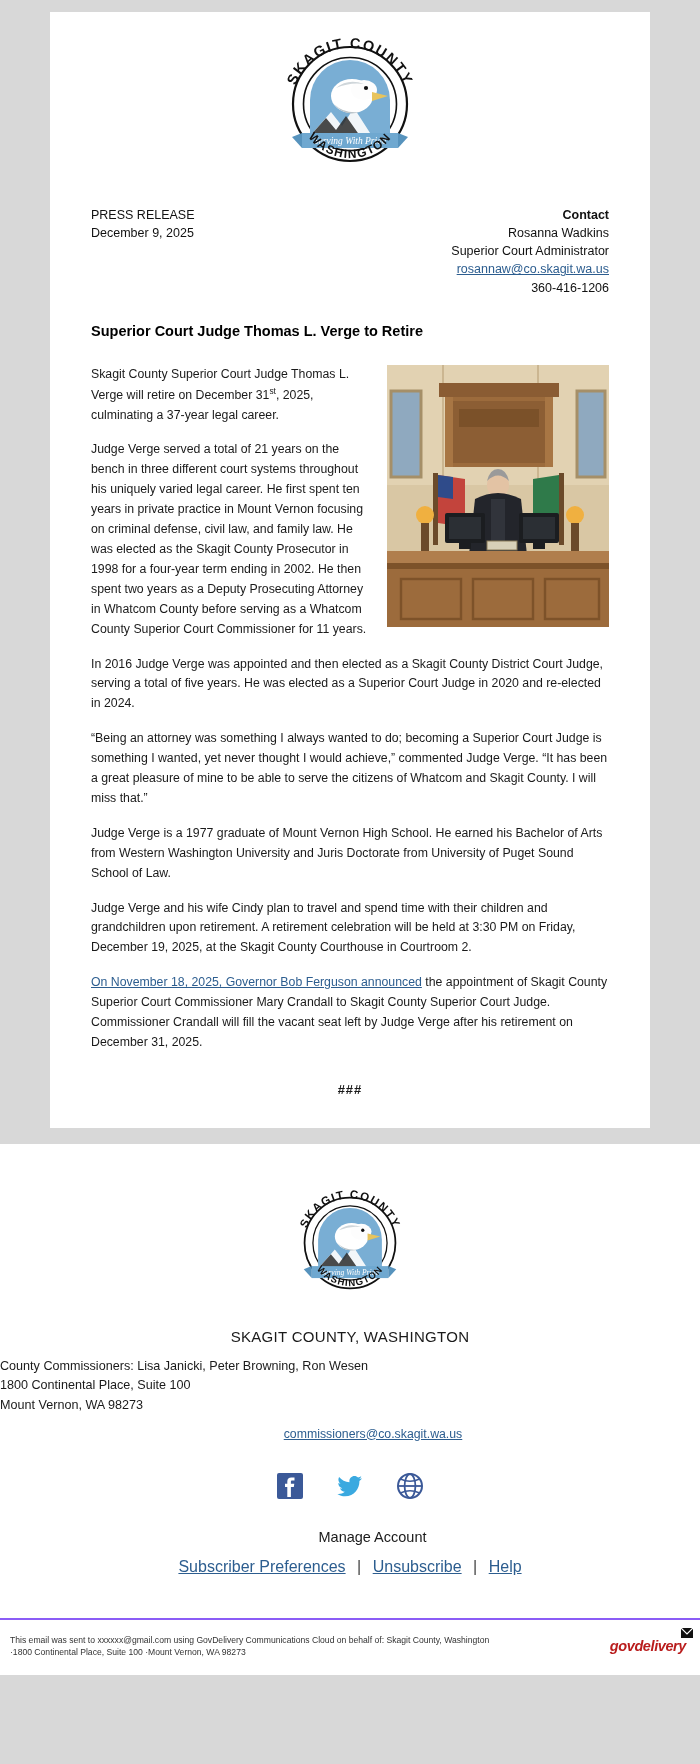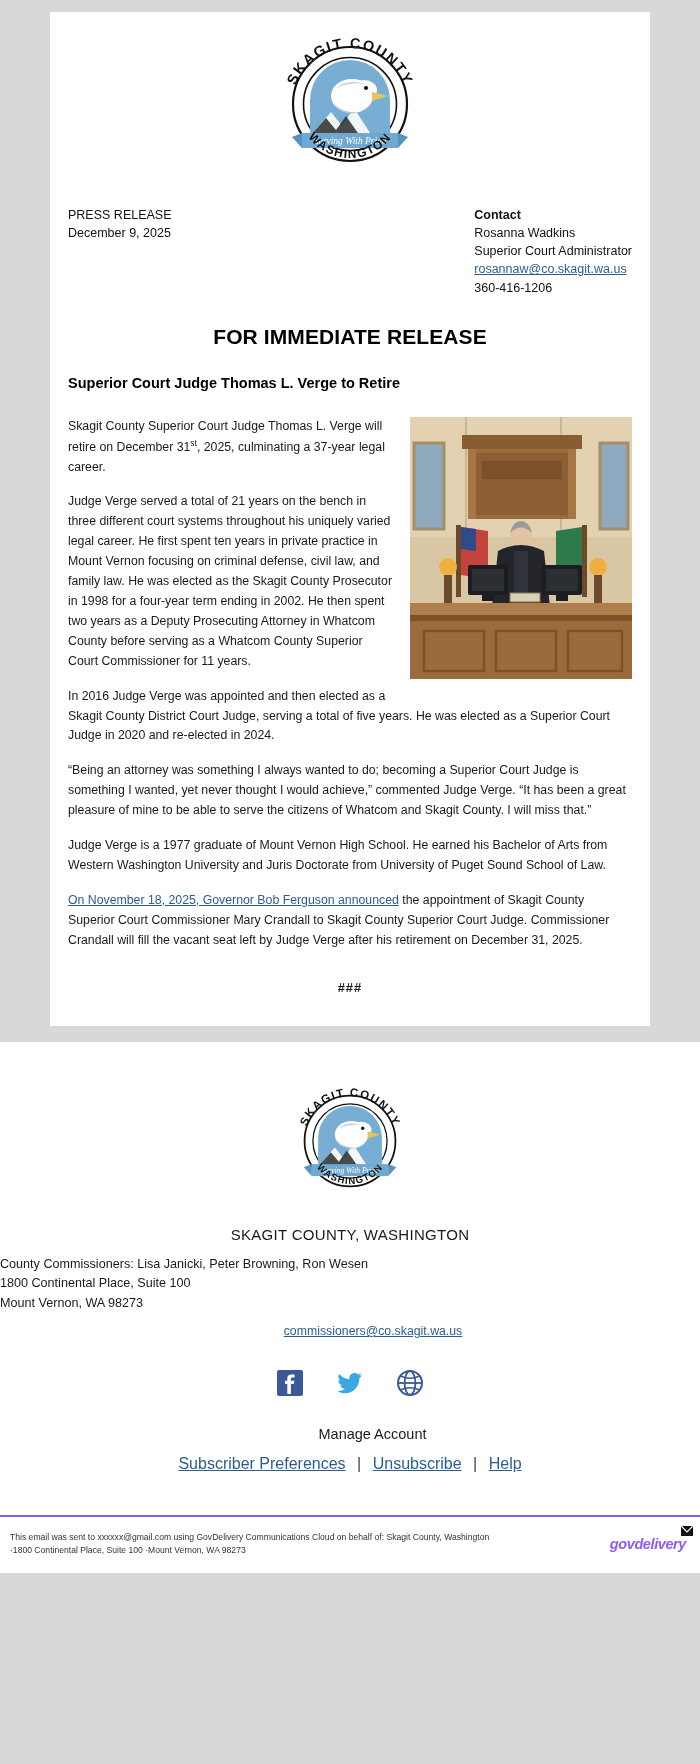--- a/index.html
+++ b/index.html
@@ -35,39 +35,39 @@
     padding: 18px 0 6px 0;
   }
 
   
   .seal {
     display: inline-block;
     line-height: 0;
   }
 
   .release-inner {
-    padding: 0 18px;
+    padding: 0 41px;
   }
 
   .meta-row {
     display: flex;
     justify-content: space-between;
     align-items: flex-start;
     padding-top: 18px;
   }
   .meta-left {
     font-size: 12.5px;
     color: #111;
     line-height: 1.45;
   }
   .meta-right {
     font-size: 12.5px;
     color: #111;
     line-height: 1.45;
-    text-align: left;
+    text-align: right;
   }
   .meta-right .contact-head {
     font-weight: bold;
   }
   .meta-right a.mail {
     color: #2c5d8f;
     text-decoration: underline;
   }
 
   h1.headline {
@@ -200,21 +200,21 @@
   .bottom-text {
     font-size: 8.6px;
     color: #333;
     line-height: 1.5;
     max-width: 560px;
   }
   .gov-logo {
     font-size: 14.5px;
     font-weight: bold;
     font-style: italic;
-    color: #8b5cf6;
+    color: #b91c1c;
     letter-spacing: -0.4px;
     position: relative;
     padding-right: 4px;
     white-space: nowrap;
   }
   .gov-mark {
     position: absolute;
     top: -11px;
     right: -3px;
     width: 12px;
@@ -276,21 +276,20 @@
           </div>
           <div class="meta-right">
             <div class="contact-head">Contact</div>
             <div>Rosanna Wadkins</div>
             <div>Superior Court Administrator</div>
             <div><a class="mail" href="#">rosannaw@co.skagit.wa.us</a></div>
             <div>360-416-1206</div>
           </div>
         </div>
 
-        <h1 class="headline">FOR IMMEDIATE RELEASE</h1>
         <h2 class="subhead">Superior Court Judge Thomas L. Verge to Retire</h2>
 
         <div class="body-area clearfix">
 
           <div class="float-photo">
             <svg width="222" height="262" viewBox="0 0 222 262" preserveAspectRatio="none">
 
               <rect x="0" y="0" width="222" height="262" fill="#d9c7a4"></rect>
               <rect x="0" y="0" width="222" height="120" fill="#e2d2b2"></rect>
 
@@ -345,20 +344,21 @@
               <rect x="100" y="176" width="30" height="9" fill="#d8d0b8" stroke="#8a7a58"></rect>
             </svg>
           </div>
 
           <p><span>Skagit County Superior Court Judge Thomas L. Verge will retire on December 31</span><sup class="ord">st</sup><span>, 2025, culminating a 37-year legal career.</span></p>
 
           <p>Judge Verge served a total of 21 years on the bench in three different court systems throughout his uniquely varied legal career. He first spent ten years in private practice in Mount Vernon focusing on criminal defense, civil law, and family law. He was elected as the Skagit County Prosecutor in 1998 for a four-year term ending in 2002. He then spent two years as a Deputy Prosecuting Attorney in Whatcom County before serving as a Whatcom County Superior Court Commissioner for 11 years.</p>
           <p>In 2016 Judge Verge was appointed and then elected as a Skagit County District Court Judge, serving a total of five years. He was elected as a Superior Court Judge in 2020 and re-elected in 2024.</p>
           <p>“Being an attorney was something I always wanted to do; becoming a Superior Court Judge is something I wanted, yet never thought I would achieve,” commented Judge Verge. “It has been a great pleasure of mine to be able to serve the citizens of Whatcom and Skagit County. I will miss that.”</p>
           <p>Judge Verge is a 1977 graduate of Mount Vernon High School. He earned his Bachelor of Arts from Western Washington University and Juris Doctorate from University of Puget Sound School of Law.</p>
+          <p>Judge Verge and his wife Cindy plan to travel and spend time with their children and grandchildren upon retirement. A retirement celebration will be held at 3:30 PM on Friday, December 19, 2025, at the Skagit County Courthouse in Courtroom 2.</p>
           <p><a class="inline-link" href="#">On November 18, 2025, Governor Bob Ferguson announced</a><span> the appointment of Skagit County Superior Court Commissioner Mary Crandall to Skagit County Superior Court Judge. Commissioner Crandall will fill the vacant seat left by Judge Verge after his retirement on December 31, 2025.</span></p>
 
           <div class="hashes">###</div>
         </div>
 
       </div>
     </div>
   </div>
 
   <div class="footer-sec">

